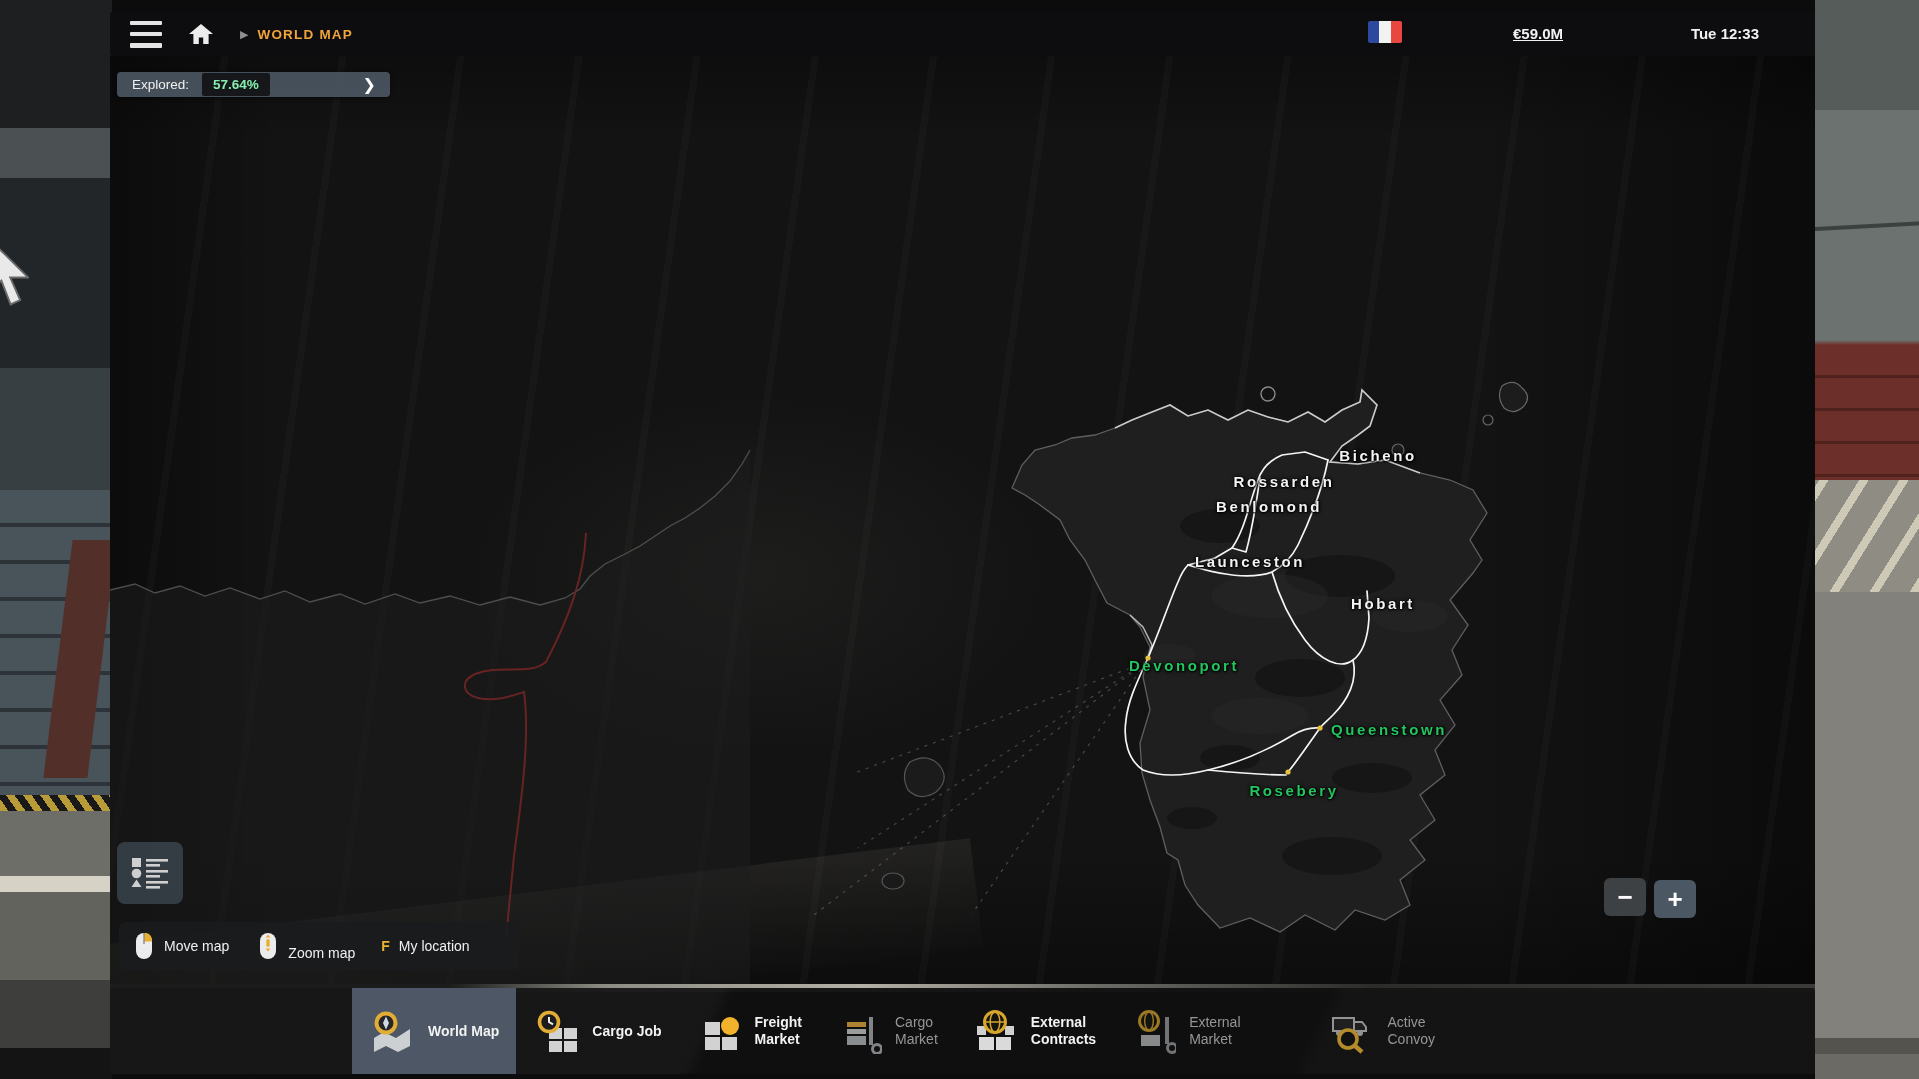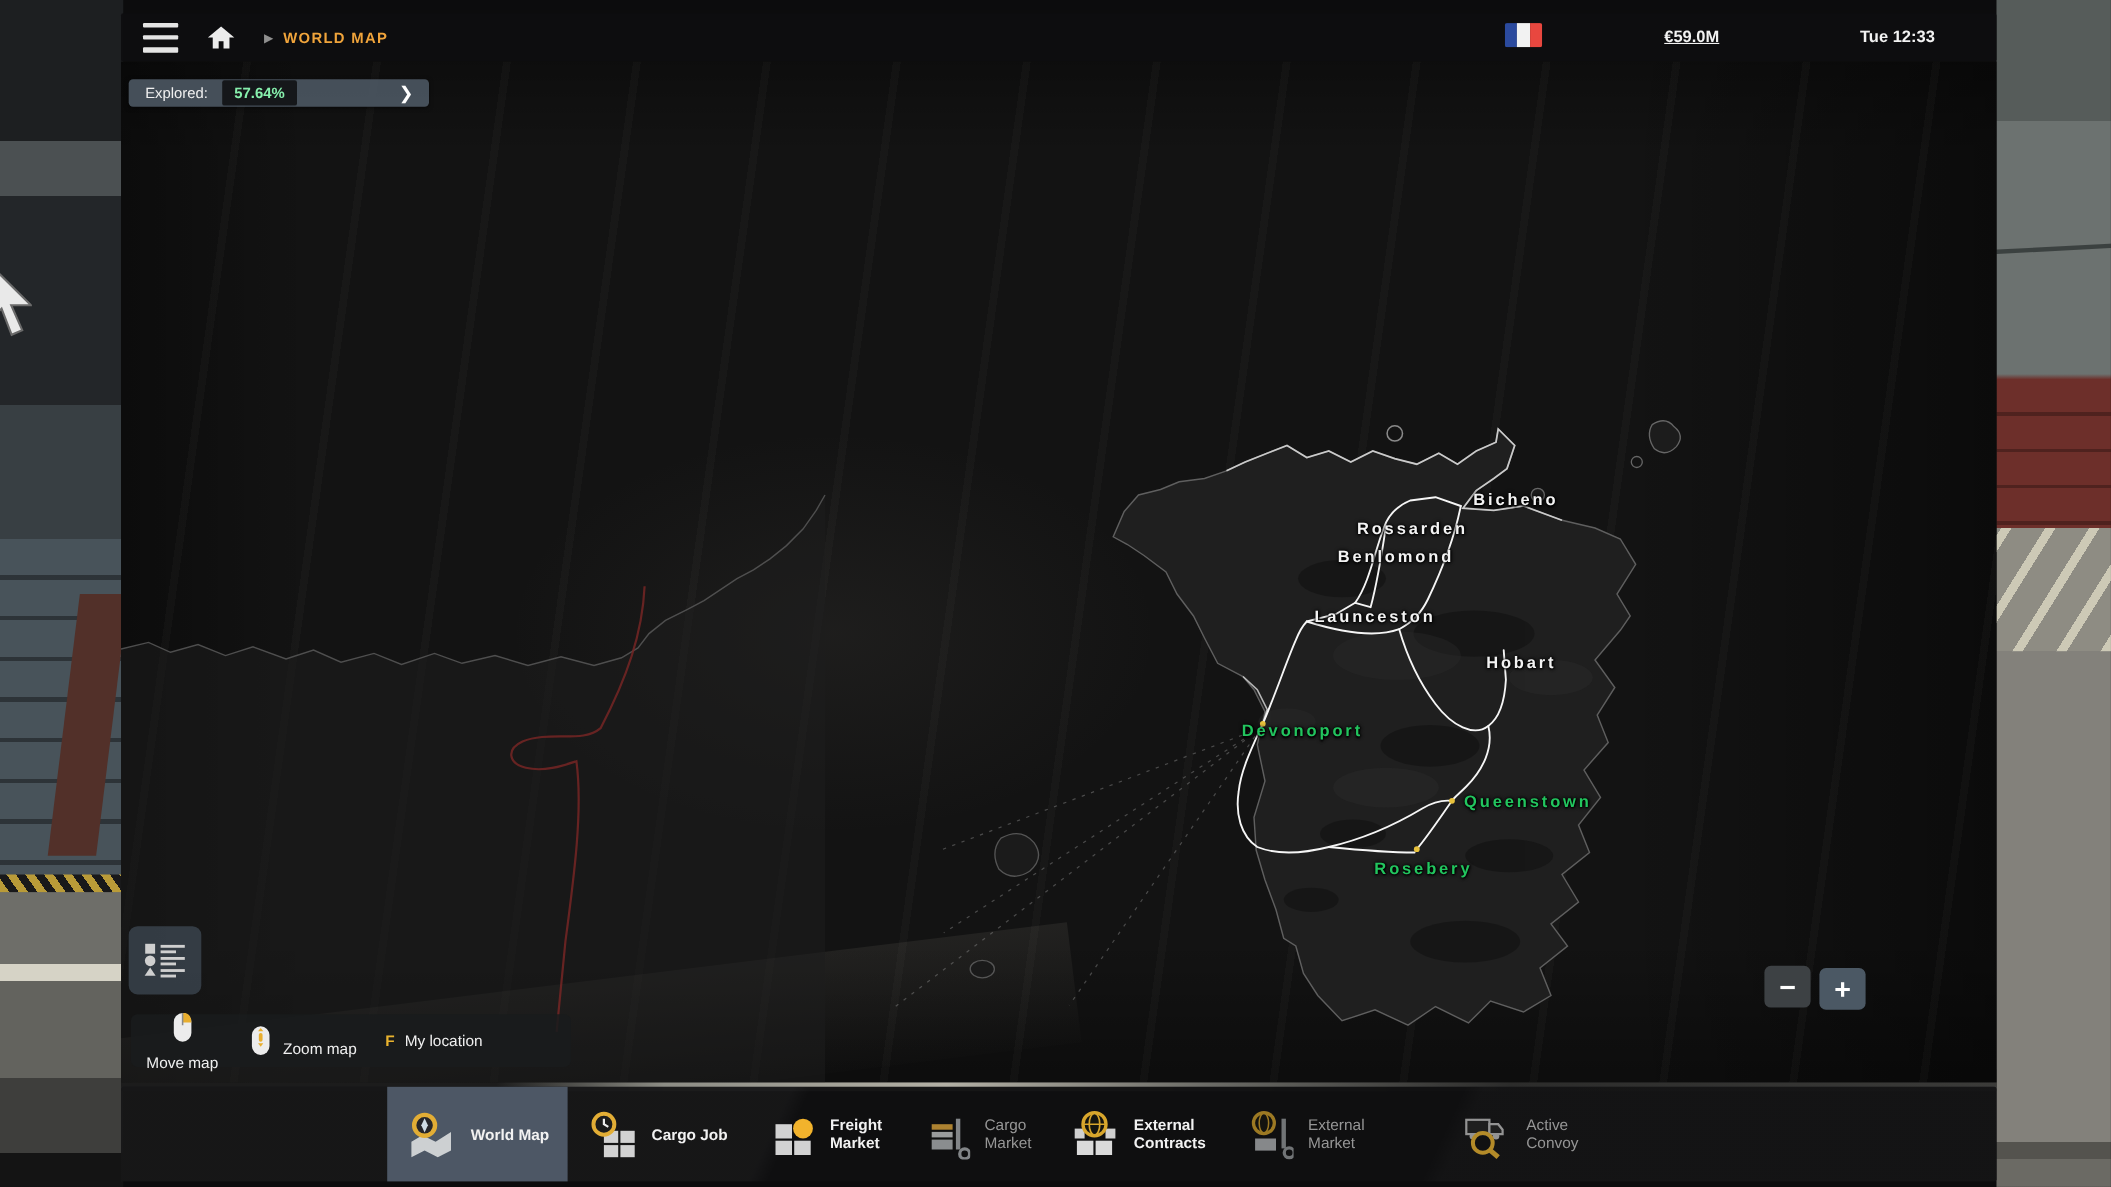--- a/index.html
+++ b/index.html
@@ -58,21 +58,21 @@
   #explored .val{margin-left:13px;background:#15171a;color:#86efac;font-size:13.5px;font-weight:bold;
     padding:4px 11px;border-radius:2px;}
   #explored .chev{margin-left:auto;margin-right:14px;color:#fff;font-size:16px;font-weight:bold;cursor:pointer;}
   
   #legend-btn{left:7px;top:786px;width:66px;height:62px;background:rgba(58,68,78,.82);border-radius:8px;
     display:flex;align-items:center;justify-content:center;cursor:pointer;}
   
   #controls{left:9px;top:866px;width:400px;height:48px;background:rgba(25,27,29,.88);border-radius:6px;
     display:flex;align-items:center;color:#f0f0f0;font-size:14px;}
   #controls .grp{display:flex;align-items:center;gap:9px;}
-  #controls .g1{margin-left:14px;flex-direction:column;} #controls .g2{margin-left:28px;align-items:flex-end;} #controls .g3{margin-left:26px;}
+  #controls .g1{margin-left:14px;} #controls .g2{margin-left:28px;align-items:flex-end;} #controls .g3{margin-left:26px;}
   #controls .fkey{color:#e9b32e;font-weight:bold;font-size:14px;}
   
   .zbtn{width:42px;height:38px;border-radius:6px;display:flex;align-items:center;justify-content:center;
     color:#fff;font-size:26px;font-weight:bold;cursor:pointer;line-height:1;}
   #zoom-out{left:1604px;top:878px;background:#3d4144;}
   #zoom-in{left:1654px;top:880px;background:#4b5864;}
   
   #nav{left:110px;top:988px;width:1705px;height:86px;background:rgba(16,16,17,.96);display:flex;align-items:stretch;
     border-radius:2px;}
   #nav::before{content:"";position:absolute;inset:0;

